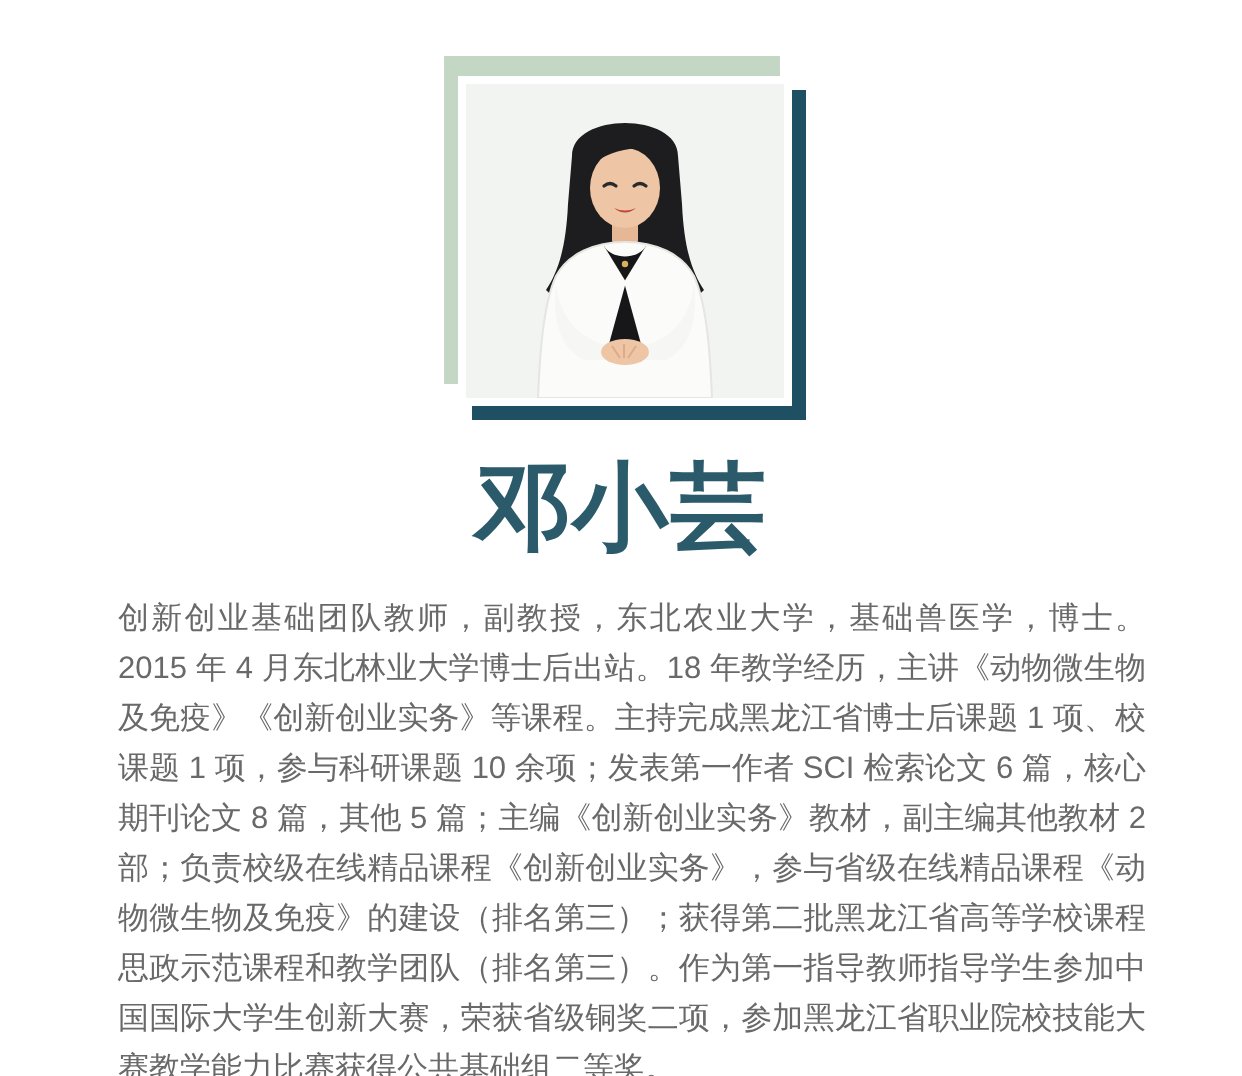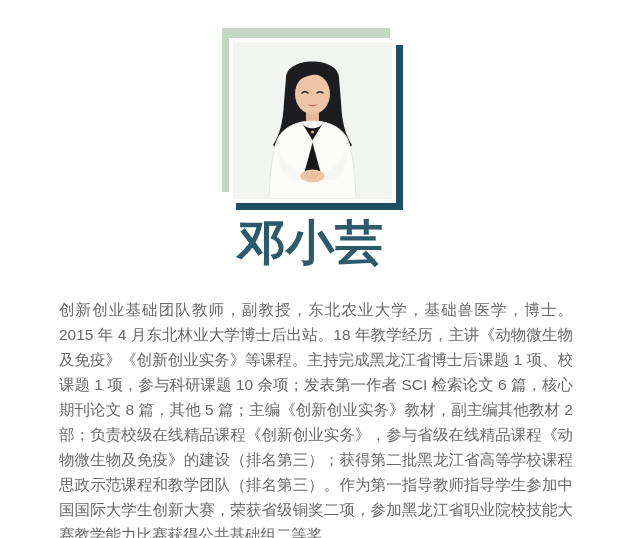--- a/index.html
+++ b/index.html
@@ -23,21 +23,21 @@
   .sq-sage  { position: absolute; left: 0;    top: 0;    width: 168px; height: 164px;
               background: var(--accent-sage, #c4d7c5); z-index: 1; }
   .sq-teal  { position: absolute; left: 14px; top: 17px; width: 167px; height: 165px;
               background: var(--accent-teal, #1f4f62); z-index: 2; }
   .photo    { position: absolute; left: 7px;  top: 10px; width: 167px; height: 165px;
               background: #ffffff; padding: 4px; z-index: 3; }
   .photo svg { display: block; width: 100%; height: 100%; }
 
   
   .name {
-    position: absolute; left: 0; top: 214px; width: 621px;
+    position: absolute; left: 0; top: 226px; width: 621px;
     margin: 0; text-align: center;
     font-size: 48px; line-height: 58px; font-weight: bold;
     letter-spacing: 1px;
     color: var(--name-color, #2b5a6b);
   }
 
   
   .bio {
     position: absolute; left: 59px; top: 297px; width: 514px;
     margin: 0;

